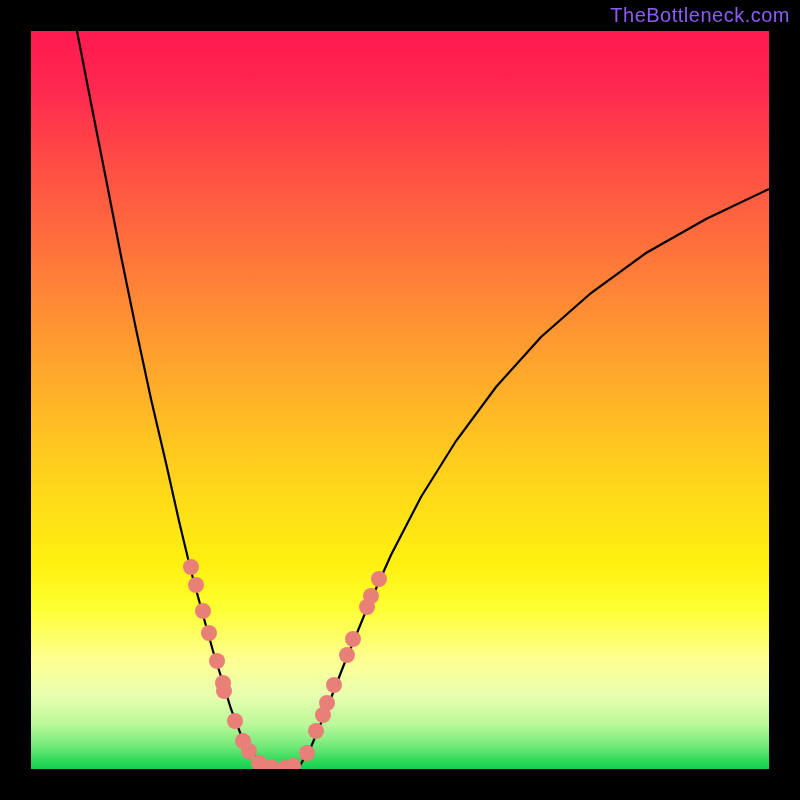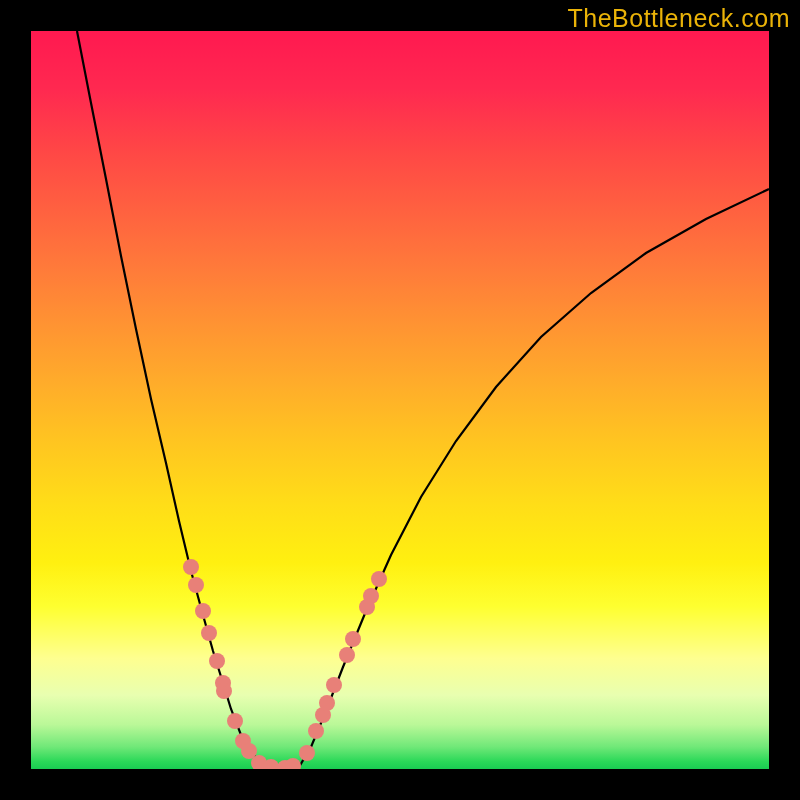--- a/index.html
+++ b/index.html
@@ -1,17 +1,17 @@
 <!DOCTYPE html>
 <html><head>
 <meta charset="utf-8">
 <style>
   html,body{margin:0;padding:0;width:800px;height:800px;overflow:hidden;font-family:Arial,Helvetica,sans-serif}
   .outer{width:800px;height:800px;background:#000;position:relative}
-  .watermark{position:absolute;top:4px;right:10px;color:#eab308;font-size:25px;font-weight:500;letter-spacing:0.5px;z-index:5}
+  .watermark{position:absolute;top:4px;right:10px;color:#8b5cf6;font-size:20px;font-weight:500;letter-spacing:0.5px;z-index:5}
   .plot{position:absolute;left:31px;top:31px;width:738px;height:738px;overflow:hidden}
   .bg{position:absolute;left:0;top:0;width:738px;height:738px;background:linear-gradient(to bottom,
       #ff1950 0%,
       #ff2950 8%,
       #ff4646 16%,
       #ff6040 24%,
       #ff7a3a 32%,
       #ff9432 40%,
       #ffad2a 48%,
       #ffc620 56%,

